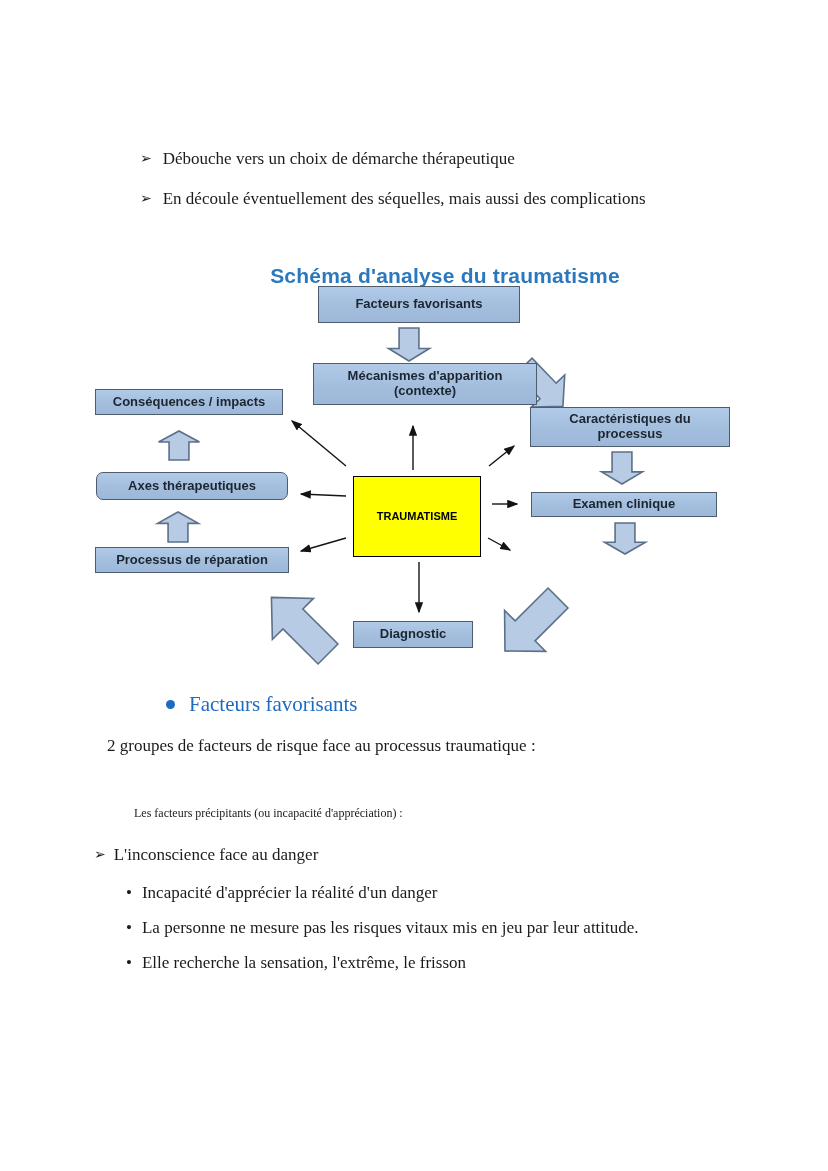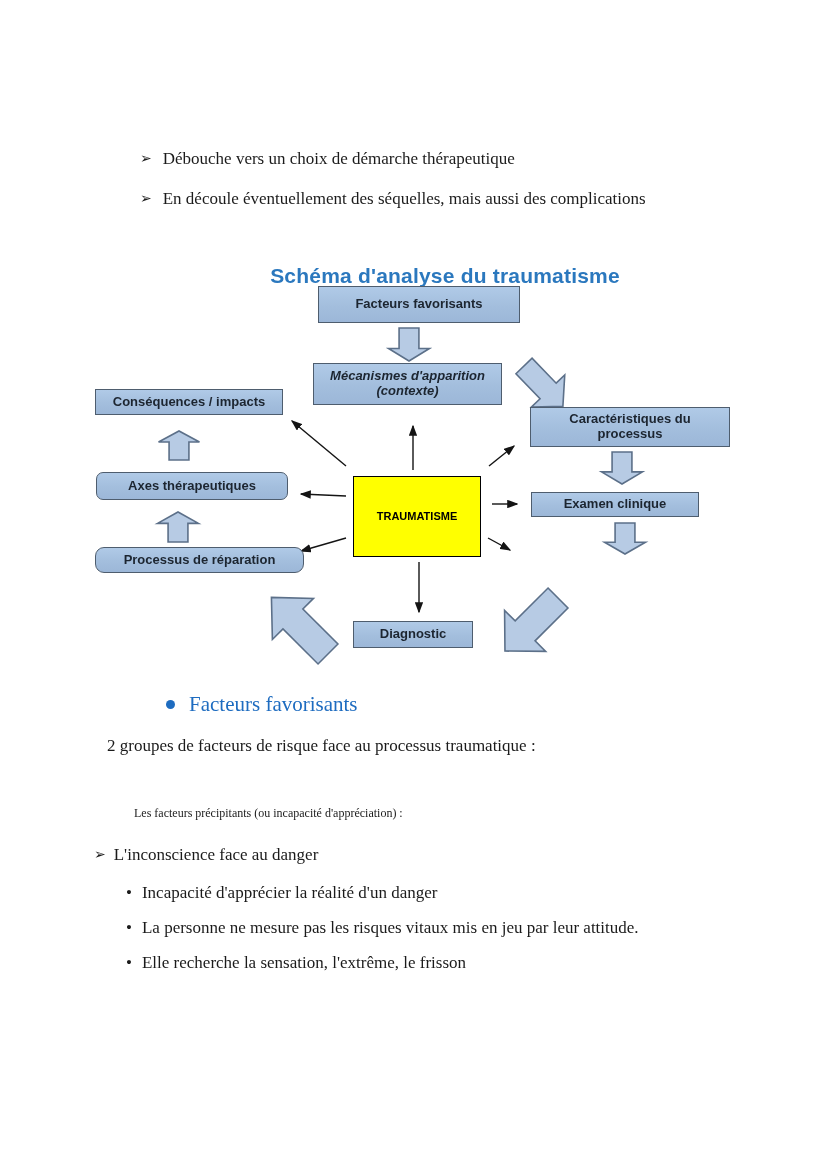--- a/index.html
+++ b/index.html
@@ -34,31 +34,31 @@
     display:flex;align-items:center;justify-content:center;
     text-align:center;
     font-family:"Liberation Sans","DejaVu Sans",sans-serif;
     font-weight:bold;font-size:13px;line-height:1.15;color:#1c2530;
     background:linear-gradient(180deg,#b0cae7 0%,#a3bedd 55%,#9cb7d8 100%);
     border:1.6px solid #4e5d6e;
     box-sizing:border-box;
     padding:1px 4px;
   }
   .bx-facteurs       {left:318px;top:286px;width:202px;height:37px;}
-  .bx-mecanismes     {left:313px;top:363px;width:189px;height:42px;font-style:italic;}
+  .bx-mecanismes     {left:313px;top:363px;width:224px;height:42px;}
   .bx-consequences   {left:95px; top:389px;width:188px;height:26px;}
   .bx-caracteristiques{left:530px;top:407px;width:200px;height:40px;padding:1px 24px;}
   .bx-axes           {left:96px; top:472px;width:192px;height:28px;border-radius:7px;}
   .bx-traumatisme{
     left:353px;top:476px;width:128px;height:81px;
     background:#ffff00;border:1.6px solid #000000;
     font-size:11px;color:#000;letter-spacing:0;padding:0;
   }
-  .bx-examen         {left:531px;top:492px;width:168px;height:25px;}
-  .bx-processus      {left:95px; top:547px;width:209px;height:26px;border-radius:9px;}
+  .bx-examen         {left:531px;top:492px;width:186px;height:25px;}
+  .bx-processus      {left:95px; top:547px;width:194px;height:26px;}
   .bx-examens        {left:523px;top:558px;width:204px;height:26px;}
   .bx-diagnostic     {left:353px;top:621px;width:120px;height:27px;}
 
   
   .sec-heading{
     position:absolute;left:166px;top:692px;
     display:flex;align-items:center;gap:14px;white-space:nowrap;
     font-size:21px;color:#1E6CC0;
   }
   .sec-heading .dot{width:9px;height:9px;border-radius:50%;background:#1E6CC0;flex:0 0 auto;}

